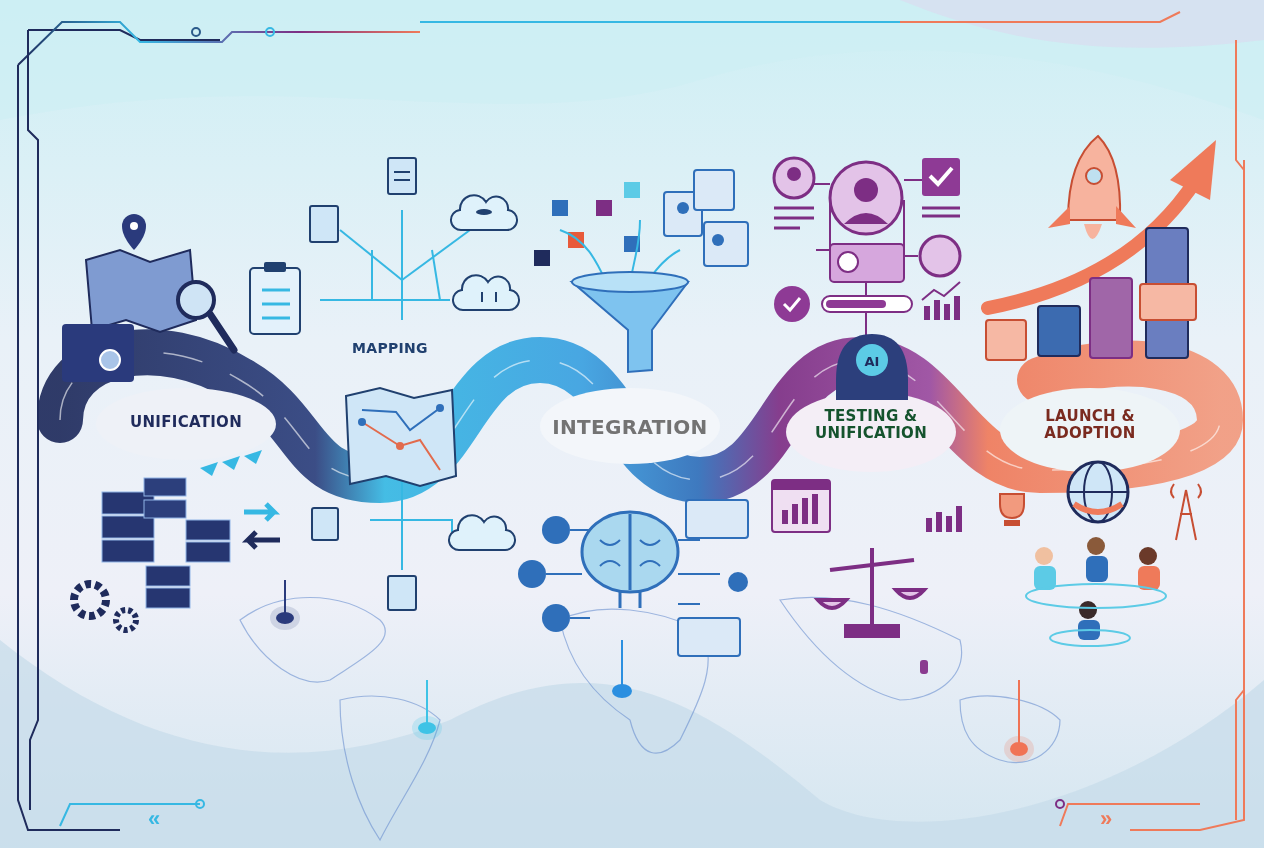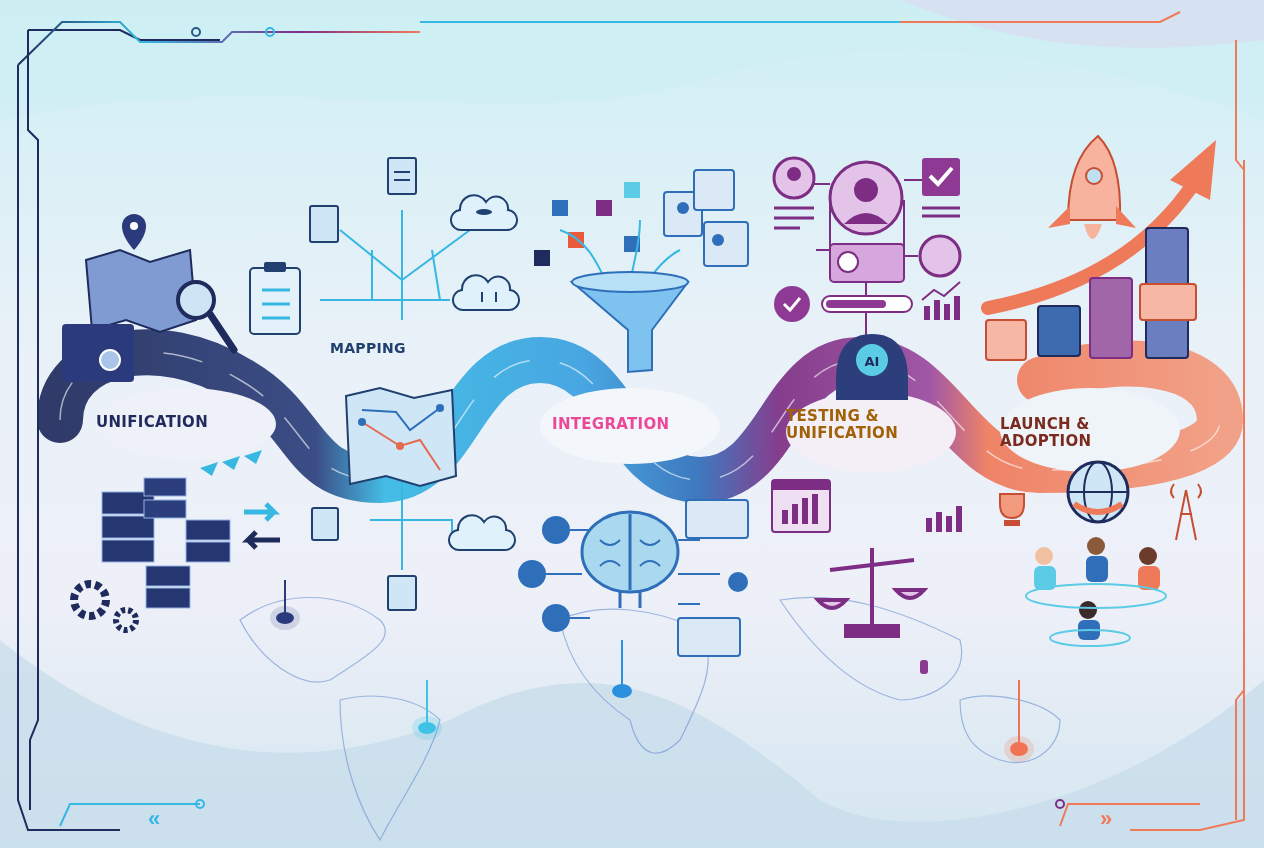--- a/index.html
+++ b/index.html
@@ -3,21 +3,21 @@
 <meta charset="utf-8">
 <style>
   html, body { margin: 0; padding: 0; }
   body {
     width: 1264px; height: 848px; overflow: hidden; position: relative;
     background: linear-gradient(180deg, #cdeff4 0%, #e9f1f8 40%, #eef0f8 70%, #d4e6f0 100%);
     font-family: "Liberation Sans", sans-serif;
   }
   .layer { position: absolute; left: 0; top: 0; width: 1264px; height: 848px; }
   .stage-label {
-    position: absolute; font-weight: 700; 
+    position: absolute; font-weight: 700; text-align: center;
     font-family: "DejaVu Sans", sans-serif; letter-spacing: 0.3px;
     line-height: 1.15; white-space: pre-line;
   }
 </style>
 </head>
 <body>
 
 <svg class="layer" viewBox="0 0 1264 848">
   <path d="M0 0 H1264 V120 C1100 60 900 20 700 80 C500 140 300 60 0 120 Z" fill="#cdeef4" opacity="0.6"></path>
   <path d="M0 640 C150 760 300 780 450 720 C600 640 700 700 820 800 C900 848 1100 820 1264 680 V848 H0 Z" fill="#c6dcea" opacity="0.7"></path>
@@ -91,28 +91,28 @@
   <path d="M60 420 C60 350 160 330 240 380 C310 420 300 480 380 480 C460 480 460 360 540 360 C620 360 620 480 700 480 C780 480 780 360 860 360 C940 360 960 470 1040 470 C1120 470 1220 460 1220 420 C1220 360 1120 350 1040 380" fill="none" stroke="url(#rg)" stroke-width="46" stroke-linecap="round" opacity="0.92"></path>
   <path d="M60 420 C60 350 160 330 240 380 C310 420 300 480 380 480 C460 480 460 360 540 360 C620 360 620 480 700 480 C780 480 780 360 860 360 C940 360 960 470 1040 470 C1120 470 1220 460 1220 420" fill="none" stroke="#ffffff" stroke-width="1.5" stroke-dasharray="40 30" opacity="0.6"></path>
 </svg>
 
 <div style="position:absolute;left:96px;top:388px;width:180px;height:72px;border-radius:50%;background:#eef1f7;"></div>
 <div class="stage-label" style="left:96px;top:414px;width:180px;font-size:15px;color:#1f2b5c;">UNIFICATION</div>
 
 <div class="stage-label" style="left:330px;top:340px;width:120px;font-size:14px;color:#20406f;">MAPPING</div>
 
 <div style="position:absolute;left:540px;top:388px;width:180px;height:76px;border-radius:50%;background:#f3f6fa;"></div>
-<div class="stage-label" style="left:552px;top:416px;width:180px;font-size:15px;color:#ec4899;">INTEGRATION</div>
+<div class="stage-label" style="left:540px;top:416px;width:180px;font-size:20px;color:#737373;">INTEGRATION</div>
 
 <div style="position:absolute;left:786px;top:392px;width:170px;height:80px;border-radius:50%;background:#f4eef6;"></div>
-<div class="stage-label" style="left:786px;top:408px;width:170px;font-size:15px;color:#a16207;">TESTING &amp;
+<div class="stage-label" style="left:786px;top:408px;width:170px;font-size:15px;color:#14532d;">TESTING &amp;
 UNIFICATION</div>
 
 <div style="position:absolute;left:1000px;top:388px;width:180px;height:84px;border-radius:50%;background:#eef4f7;"></div>
-<div class="stage-label" style="left:1000px;top:408px;width:180px;font-size:15px;color:#7a2a1f;margin-top:8px;">LAUNCH &amp;
+<div class="stage-label" style="left:1000px;top:408px;width:180px;font-size:15px;color:#7a2a1f;">LAUNCH &amp;
 ADOPTION</div>
 
 <svg class="layer" viewBox="0 0 1264 848">
   <g>
     <path d="M86 260 L120 250 L150 262 L190 250 L196 320 L160 332 L126 320 L92 330 Z" fill="#7f9bd1" stroke="#1f2b5c" stroke-width="2"></path>
   </g>
   <g>
     <path d="M122 226 a12 12 0 1 1 24 0 c0 12 -12 24 -12 24 c0 0 -12 -12 -12 -24 z" fill="#2a3a7c"></path>
     <circle cx="134" cy="226" r="4" fill="#fff"></circle>
   </g>

